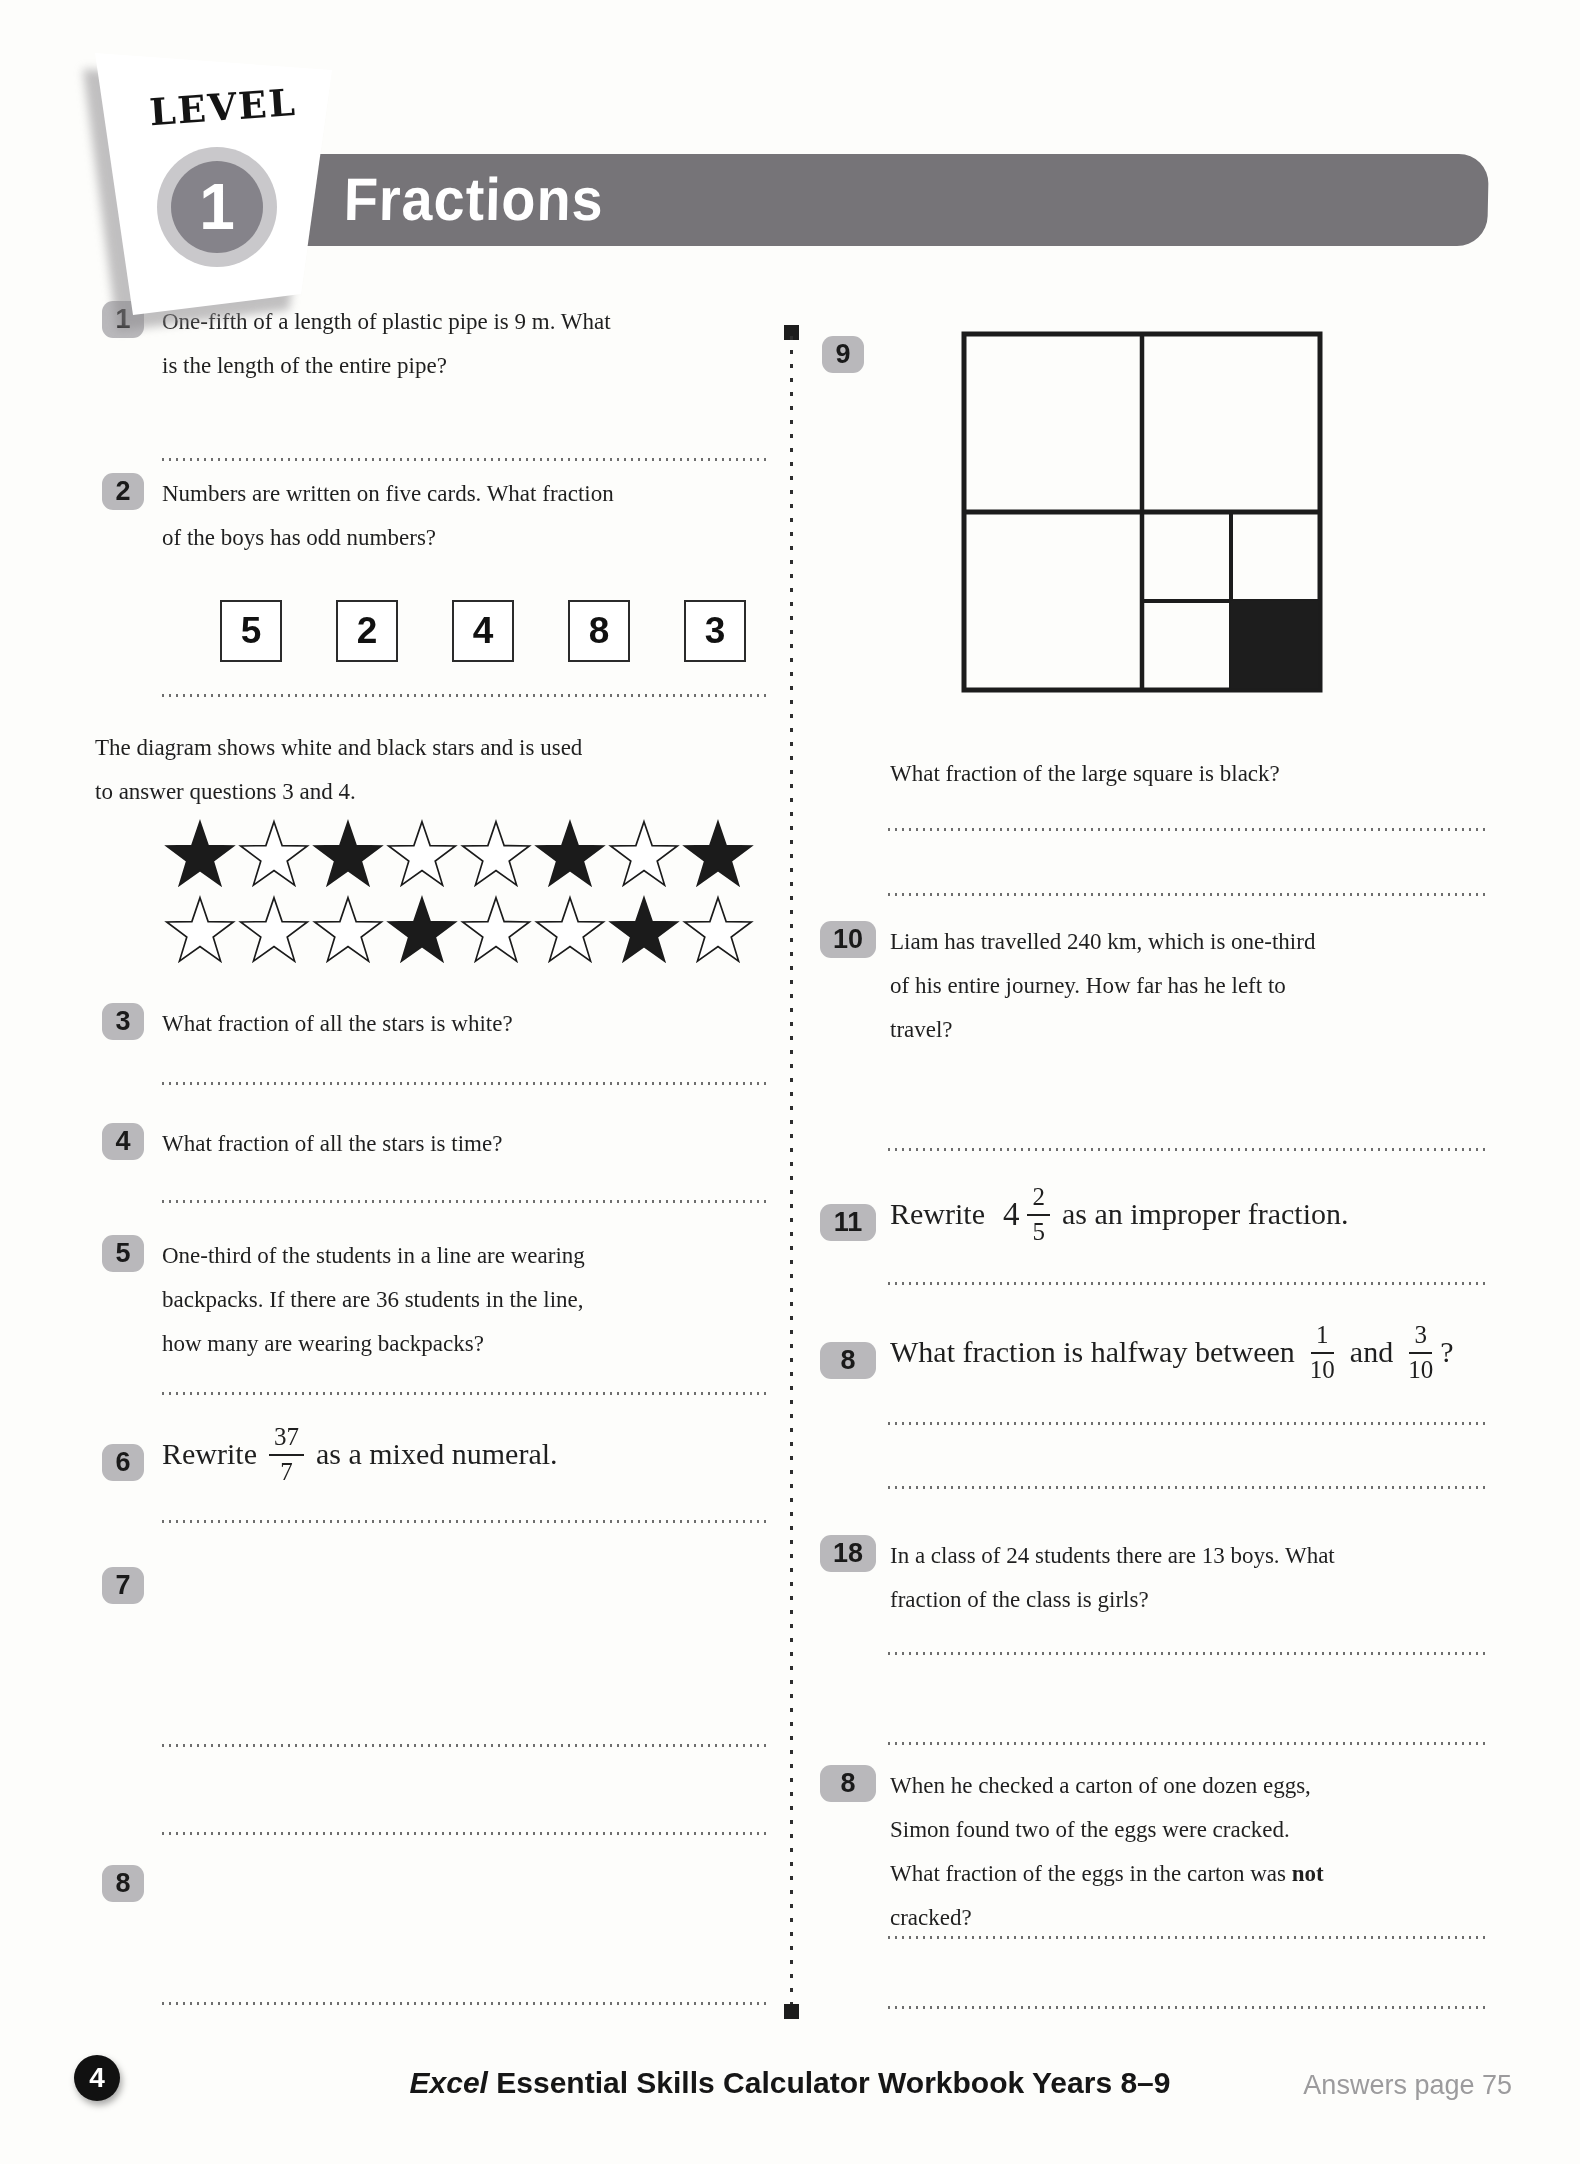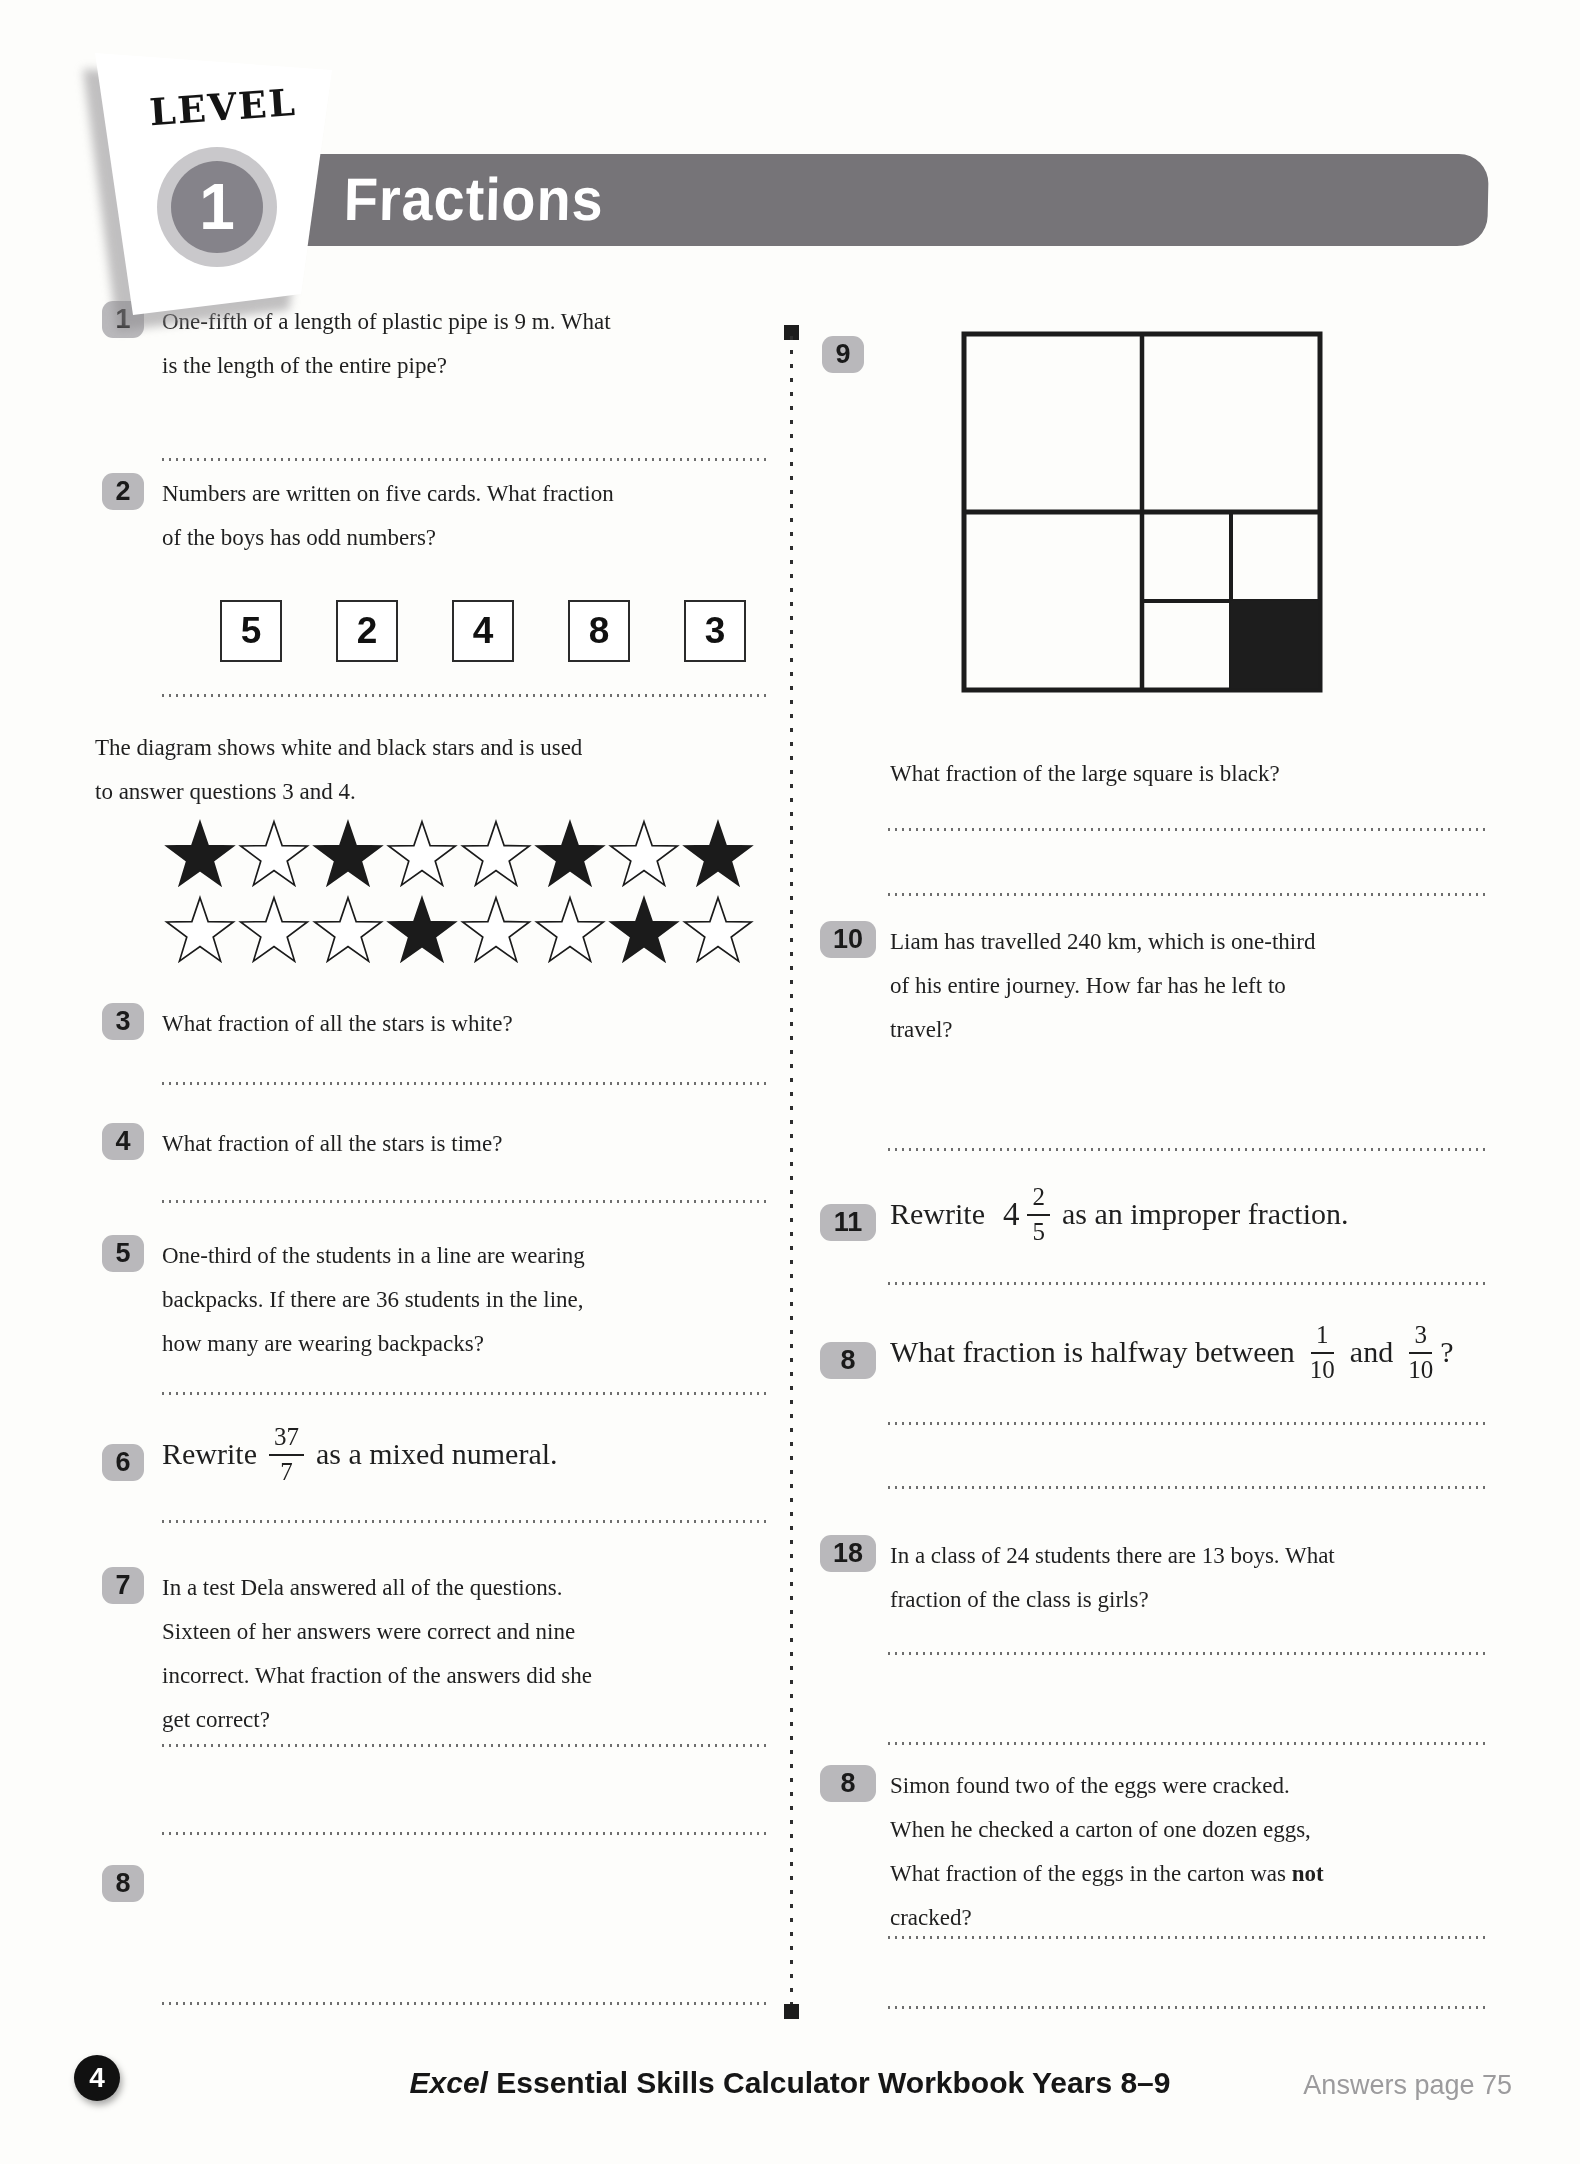--- a/index.html
+++ b/index.html
@@ -197,26 +197,20 @@
     <span>Rewrite</span>
     <span class="frac">
       <span class="fnum">37</span>
       <span class="fden">7</span>
     </span>
     <span>as a mixed numeral.</span>
   </div>
   <div class="ansline aL" style="top:1520px"></div>
 
   <div class="badge w1" style="left:102px;top:1567px">7</div>
-  <div class="qtext tL" style="top:1566px">
-    <div class="ln">In a test Dela answered all of the questions.</div>
-    <div class="ln">Sixteen of her answers were correct and nine</div>
-    <div class="ln">incorrect. What fraction of the answers did she</div>
-    <div class="ln">get correct?</div>
-  </div>
   <div class="ansline aL" style="top:1744px"></div>
   <div class="ansline aL" style="top:1832px"></div>
 
   <div class="badge w1" style="left:102px;top:1865px">8</div>
   <div class="ansline aL" style="top:2002px"></div>
 
   <div class="badge w1" style="left:822px;top:336px">9</div>
   <svg class="sq9" width="362" height="362" viewBox="0 0 362 362">
     <rect x="3" y="3" width="356" height="356" fill="none" stroke="#1c1c1c" stroke-width="5"></rect>
     <line x1="181" y1="3" x2="181" y2="359" stroke="#1c1c1c" stroke-width="4.5"></line>
@@ -271,22 +265,22 @@
   <div class="badge w2" style="left:820px;top:1535px">18</div>
   <div class="qtext tR" style="top:1534px">
     <div class="ln">In a class of 24 students there are 13 boys. What</div>
     <div class="ln">fraction of the class is girls?</div>
   </div>
   <div class="ansline aR" style="top:1652px"></div>
   <div class="ansline aR" style="top:1742px"></div>
 
   <div class="badge w2" style="left:820px;top:1765px">8</div>
   <div class="qtext tR" style="top:1764px">
+    <div class="ln">When he checked a carton of one dozen eggs,</div>
     <div class="ln">Simon found two of the eggs were cracked.</div>
-    <div class="ln">When he checked a carton of one dozen eggs,</div>
     <div class="ln"><span>What fraction of the eggs in the carton was </span><span class="boldword">not</span></div>
     <div class="ln">cracked?</div>
   </div>
   <div class="ansline aR" style="top:1936px"></div>
   <div class="ansline aR" style="top:2006px"></div>
 
   <div class="footer-circle">4</div>
   <div class="footer-center"><span class="bk-italic">Excel</span><span> Essential Skills Calculator Workbook Years 8–9</span></div>
   <div class="footer-right">Answers page 75</div>
 

